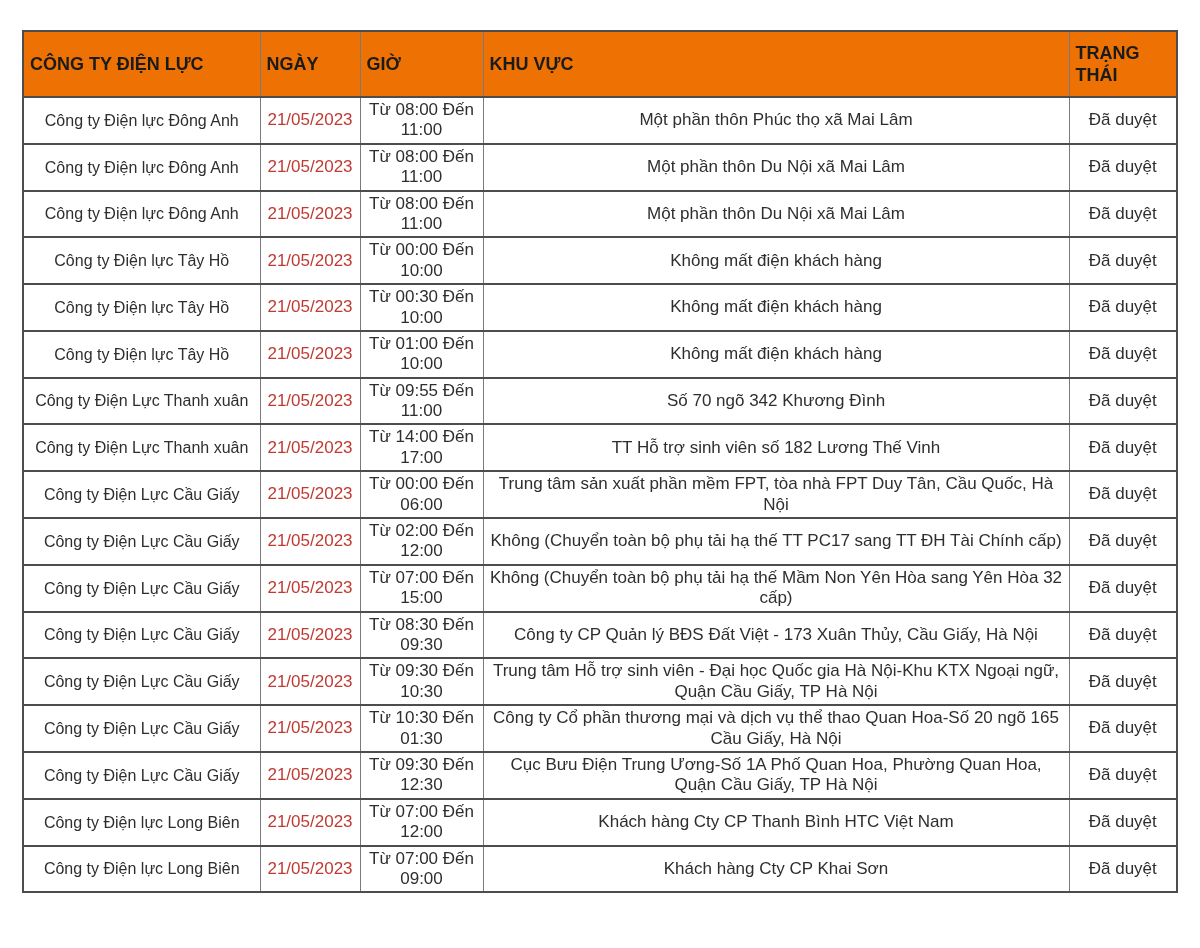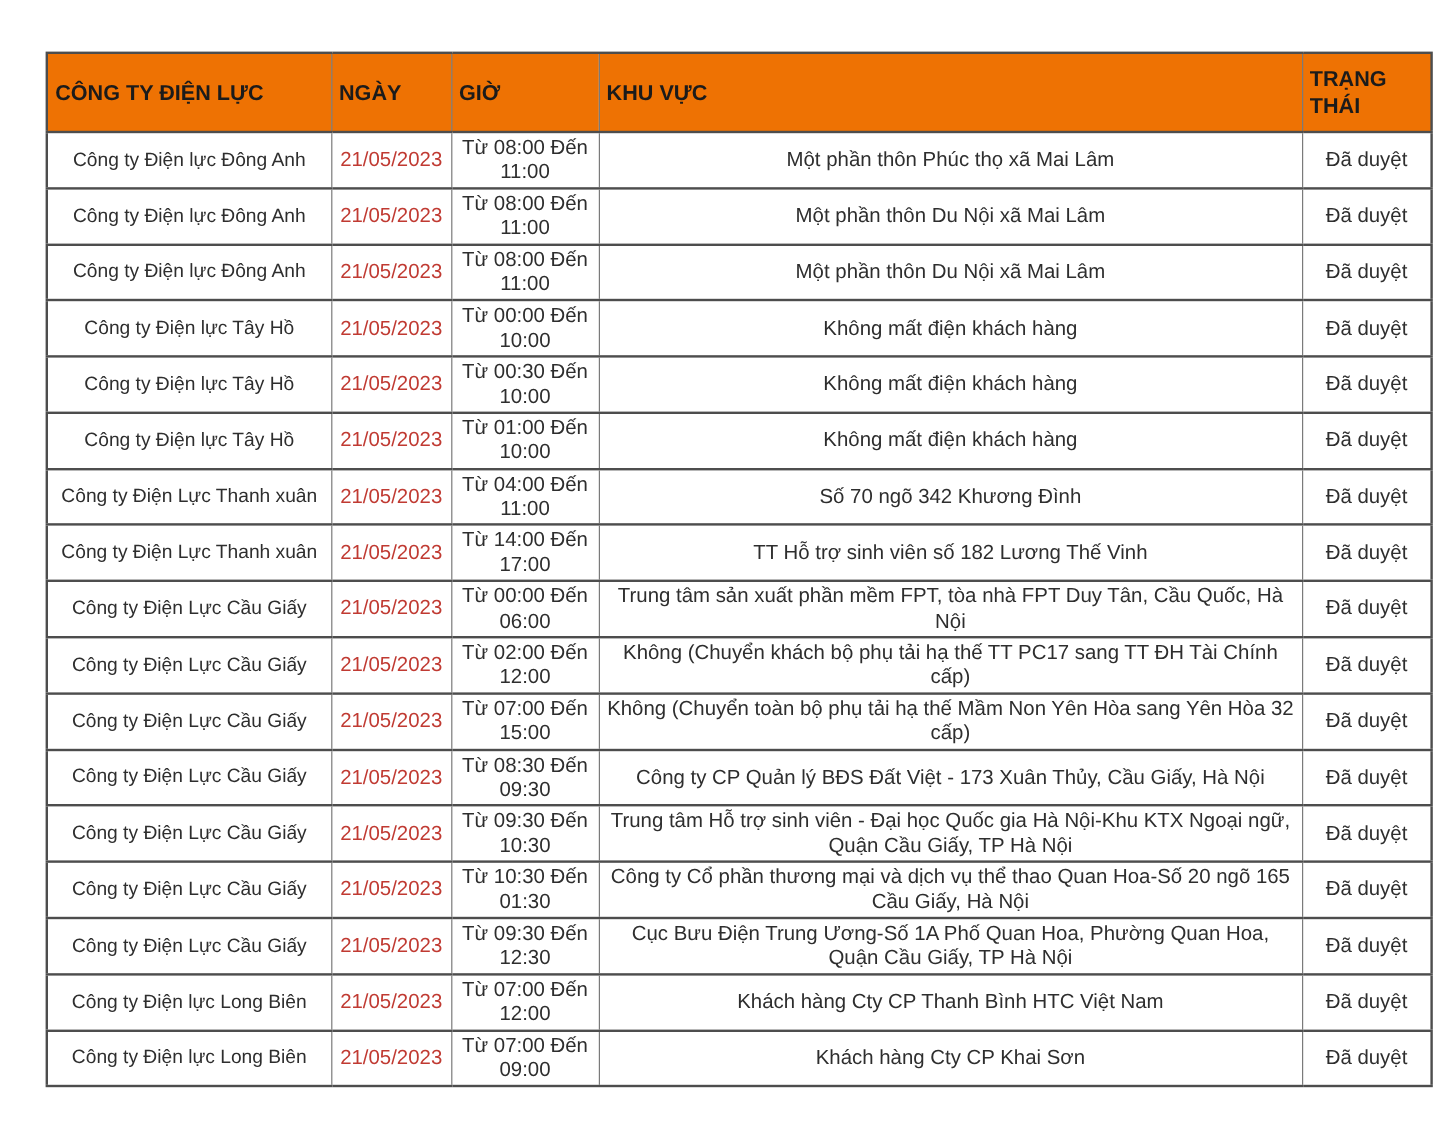--- a/index.html
+++ b/index.html
@@ -21,26 +21,25 @@
   .page {
     position: relative;
     width: 1200px;
     height: 948px;
     background: var(--page-bg);
     overflow: hidden;
   }
   table.schedule-table {
     position: absolute;
     left: 22px;
-    top: 43px;
+    top: 30px;
     width: 1154px;
     border-collapse: collapse;
     table-layout: fixed;
     border: 2px solid var(--border-h);
-    margin-left: 16px;
   }
   .w-company { width: 237px; }
   .w-date    { width: 100px; }
   .w-time    { width: 123px; }
   .w-area    { width: 586px; }
   .w-status  { width: 108px; }
 
   th, td {
     border-left: 1px solid var(--border-v);
     border-right: 1px solid var(--border-v);
@@ -134,21 +133,21 @@
         <tr>
           <td class="col-company">Công ty Điện lực Tây Hồ</td>
           <td class="col-date">21/05/2023</td>
           <td class="col-time">Từ 01:00 Đến 10:00</td>
           <td class="col-area">Không mất điện khách hàng</td>
           <td class="col-status">Đã duyệt</td>
         </tr>
         <tr>
           <td class="col-company">Công ty Điện Lực Thanh xuân</td>
           <td class="col-date">21/05/2023</td>
-          <td class="col-time">Từ 04:00 Đến 11:00</td>
+          <td class="col-time">Từ 09:55 Đến 11:00</td>
           <td class="col-area">Số 70 ngõ 342 Khương Đình</td>
           <td class="col-status">Đã duyệt</td>
         </tr>
         <tr>
           <td class="col-company">Công ty Điện Lực Thanh xuân</td>
           <td class="col-date">21/05/2023</td>
           <td class="col-time">Từ 14:00 Đến 17:00</td>
           <td class="col-area">TT Hỗ trợ sinh viên số 182 Lương Thế Vinh</td>
           <td class="col-status">Đã duyệt</td>
         </tr>
@@ -156,21 +155,21 @@
           <td class="col-company">Công ty Điện Lực Cầu Giấy</td>
           <td class="col-date">21/05/2023</td>
           <td class="col-time">Từ 00:00 Đến 06:00</td>
           <td class="col-area">Trung tâm sản xuất phần mềm FPT, tòa nhà FPT Duy Tân, Cầu Quốc, Hà Nội</td>
           <td class="col-status">Đã duyệt</td>
         </tr>
         <tr>
           <td class="col-company">Công ty Điện Lực Cầu Giấy</td>
           <td class="col-date">21/05/2023</td>
           <td class="col-time">Từ 02:00 Đến 12:00</td>
-          <td class="col-area">Không (Chuyển khách bộ phụ tải hạ thế TT PC17 sang TT ĐH Tài Chính cấp)</td>
+          <td class="col-area">Không (Chuyển toàn bộ phụ tải hạ thế TT PC17 sang TT ĐH Tài Chính cấp)</td>
           <td class="col-status">Đã duyệt</td>
         </tr>
         <tr>
           <td class="col-company">Công ty Điện Lực Cầu Giấy</td>
           <td class="col-date">21/05/2023</td>
           <td class="col-time">Từ 07:00 Đến 15:00</td>
           <td class="col-area">Không (Chuyển toàn bộ phụ tải hạ thế Mầm Non Yên Hòa sang Yên Hòa 32 cấp)</td>
           <td class="col-status">Đã duyệt</td>
         </tr>
         <tr>

